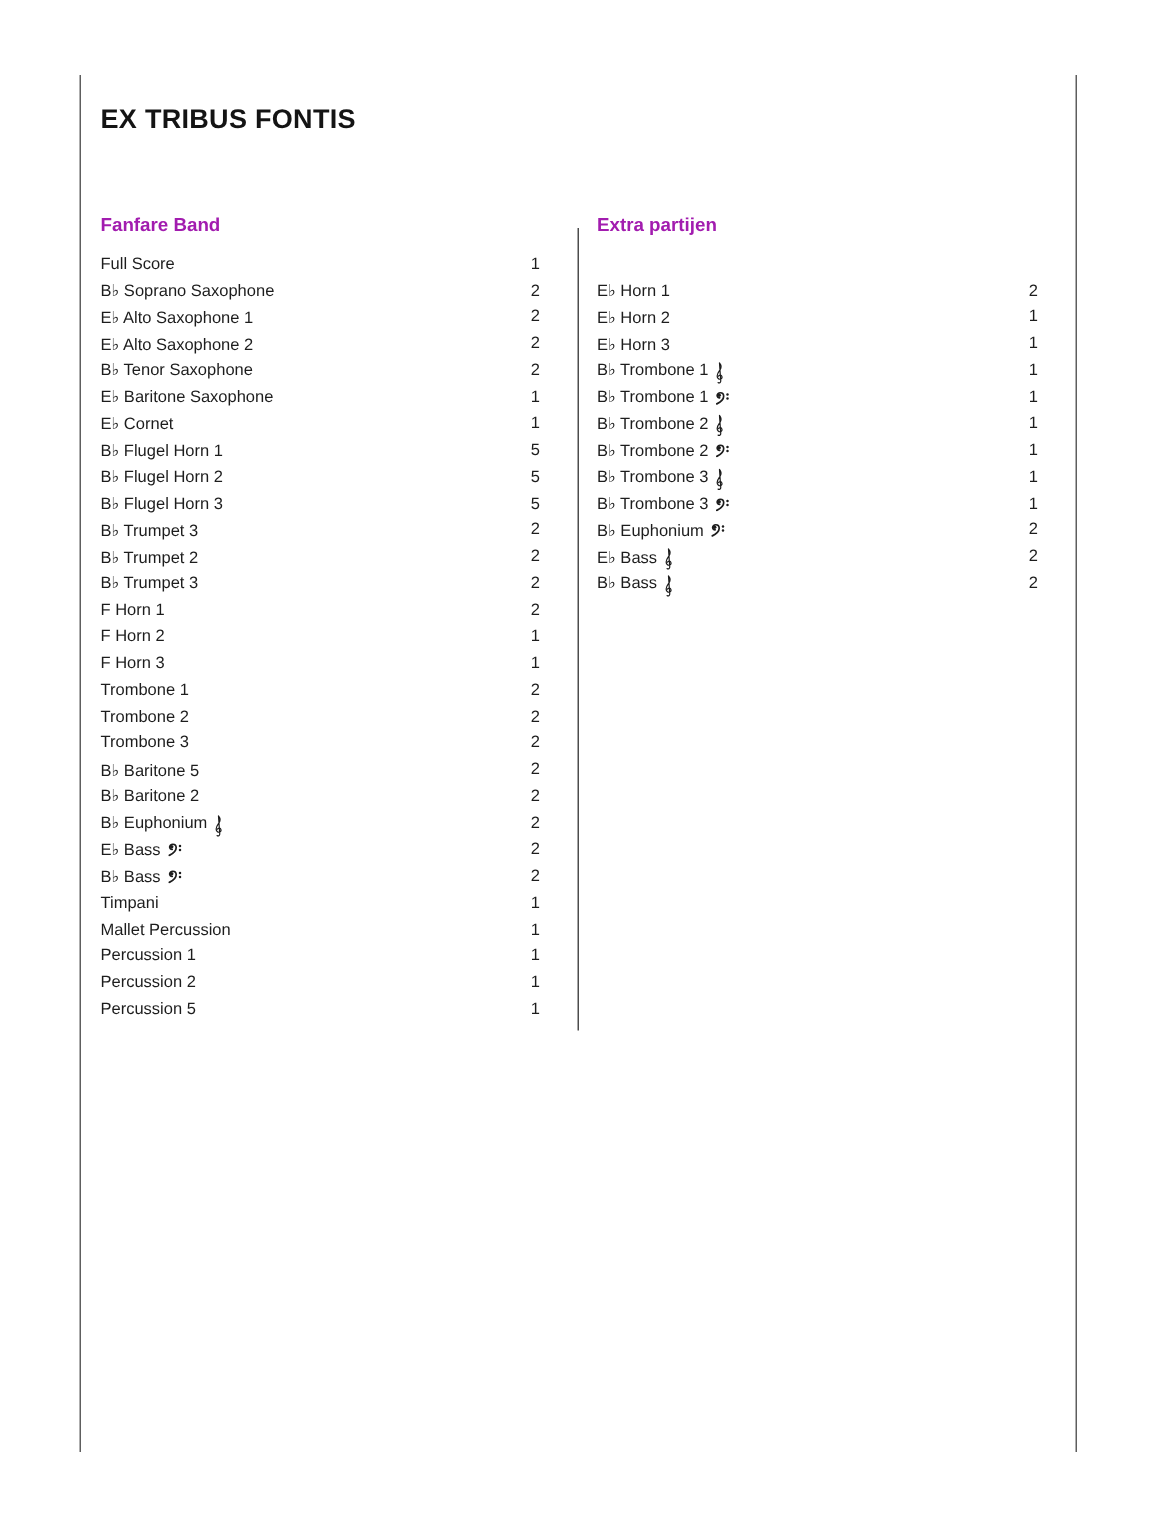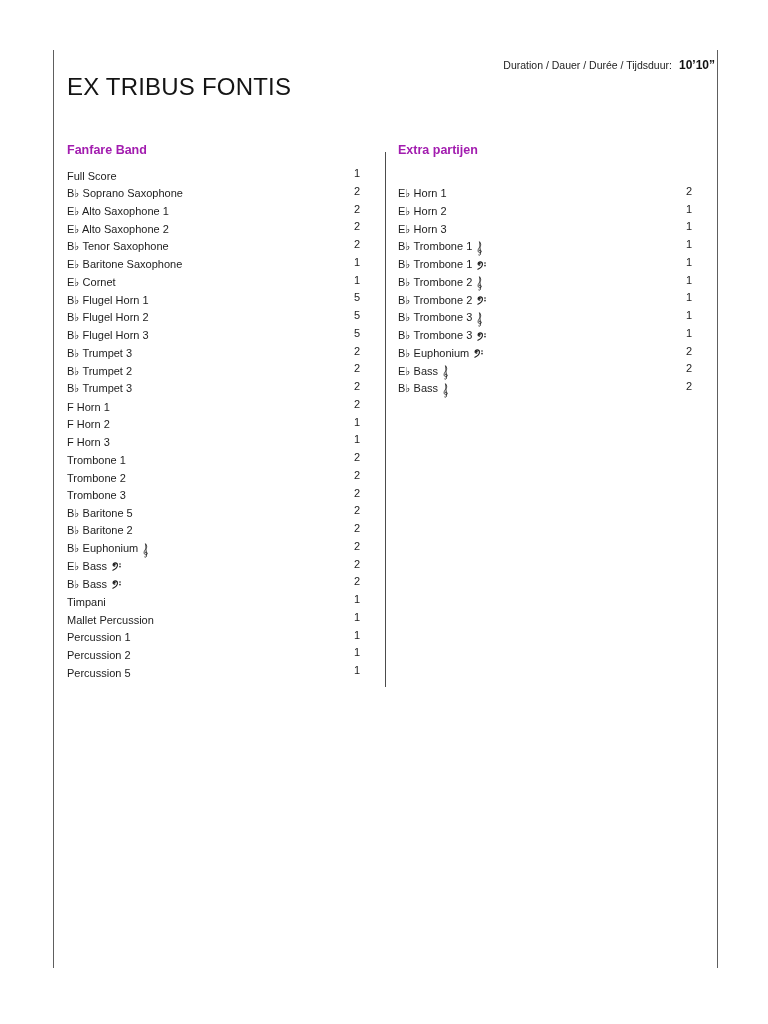--- a/index.html
+++ b/index.html
@@ -8,55 +8,54 @@
     font-family:"Liberation Sans","DejaVu Sans",sans-serif;
     color:#1d1d1d;overflow:hidden;
   }
   .rule{position:absolute;width:1px;background:#5e5e5e;}
   .rule-left{left:53px;top:50px;height:918px;}
   .rule-right{left:717px;top:50px;height:918px;}
   .divider{position:absolute;left:385px;top:152px;height:535px;width:1px;background:#4c4c4c;}
 
   .page-title{
     position:absolute;left:67px;top:57px;
-    font-size:24px;font-weight:normal;letter-spacing:.2px;color:#141414;
+    font-size:18px;font-weight:bold;letter-spacing:.2px;color:#141414;
   }
   .header-meta{
     position:absolute;right:53px;top:54px;text-align:right;line-height:22px;
     font-size:10.5px;color:#1d1d1d;white-space:nowrap;
   }
   .header-meta .val{font-size:12px;font-weight:bold;margin-left:7px;color:#111;}
 
   .col{position:absolute;top:143px;}
   .col-main{left:67px;width:293px;}
   .col-extra{left:398px;width:294px;}
   .col-heading{font-size:12.5px;font-weight:bold;color:#a21caf;margin:0 0 10px 0;}
   .rows{display:block;}
   .col-extra .rows{padding-top:17.75px;}
   .row{
-    display:flex;justify-content:space-between;
+    display:flex;justify-content:space-between;align-items:center;
     height:17.75px;font-size:11px;
   }
   .nm{display:inline-flex;align-items:center;gap:4px;white-space:nowrap;}
   .ct{text-align:right;}
   .clef{display:inline-block;}
   .clef-treble{width:7px;height:15px;margin-top:3px;}
   .clef-bass{width:12px;height:9px;margin-top:1px;}
 </style>
 </head>
 <body>
 
 <div class="rule rule-left"></div>
 <div class="rule rule-right"></div>
 <div class="divider"></div>
 
 <h1 class="page-title">EX TRIBUS FONTIS</h1>
 
 <div class="header-meta">
-  <div><span>Duration / Dauer / Durée / Tijdsduur:</span><span class="val">10’10”</span></div>
 </div>
 
 <div class="col col-main">
   <h2 class="col-heading">Fanfare Band</h2>
   <div class="rows">
       <div class="row">
         <span class="nm">
           <span>Full Score</span>
         </span>
         <span class="ct">1</span>

